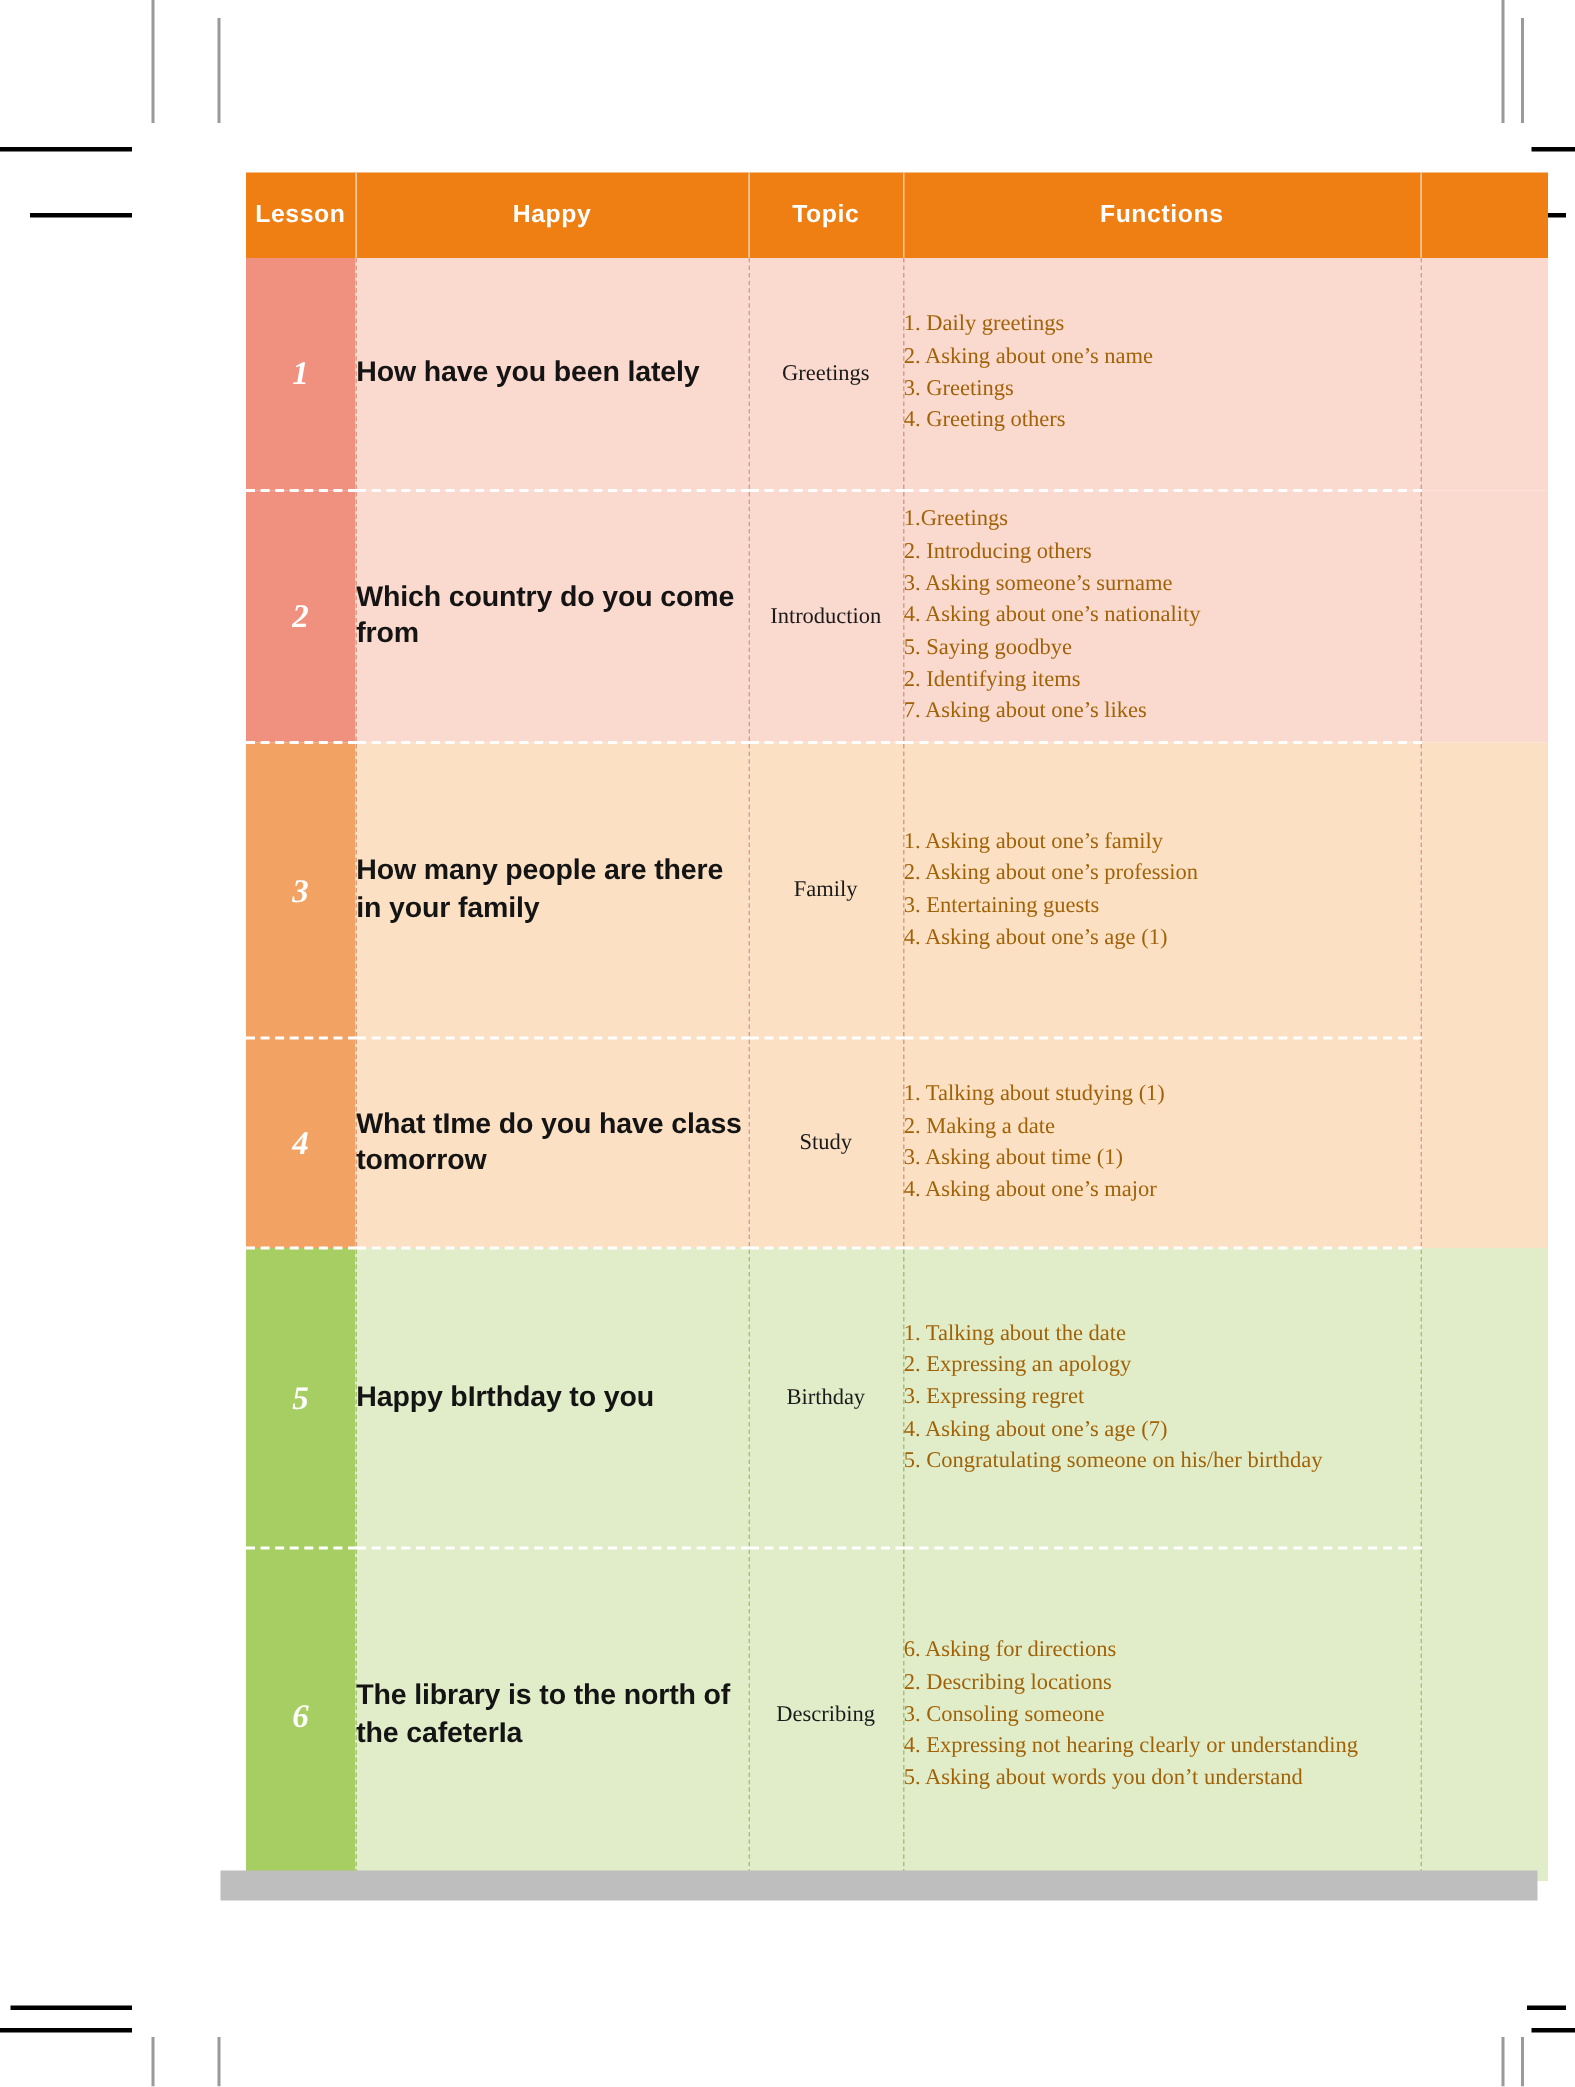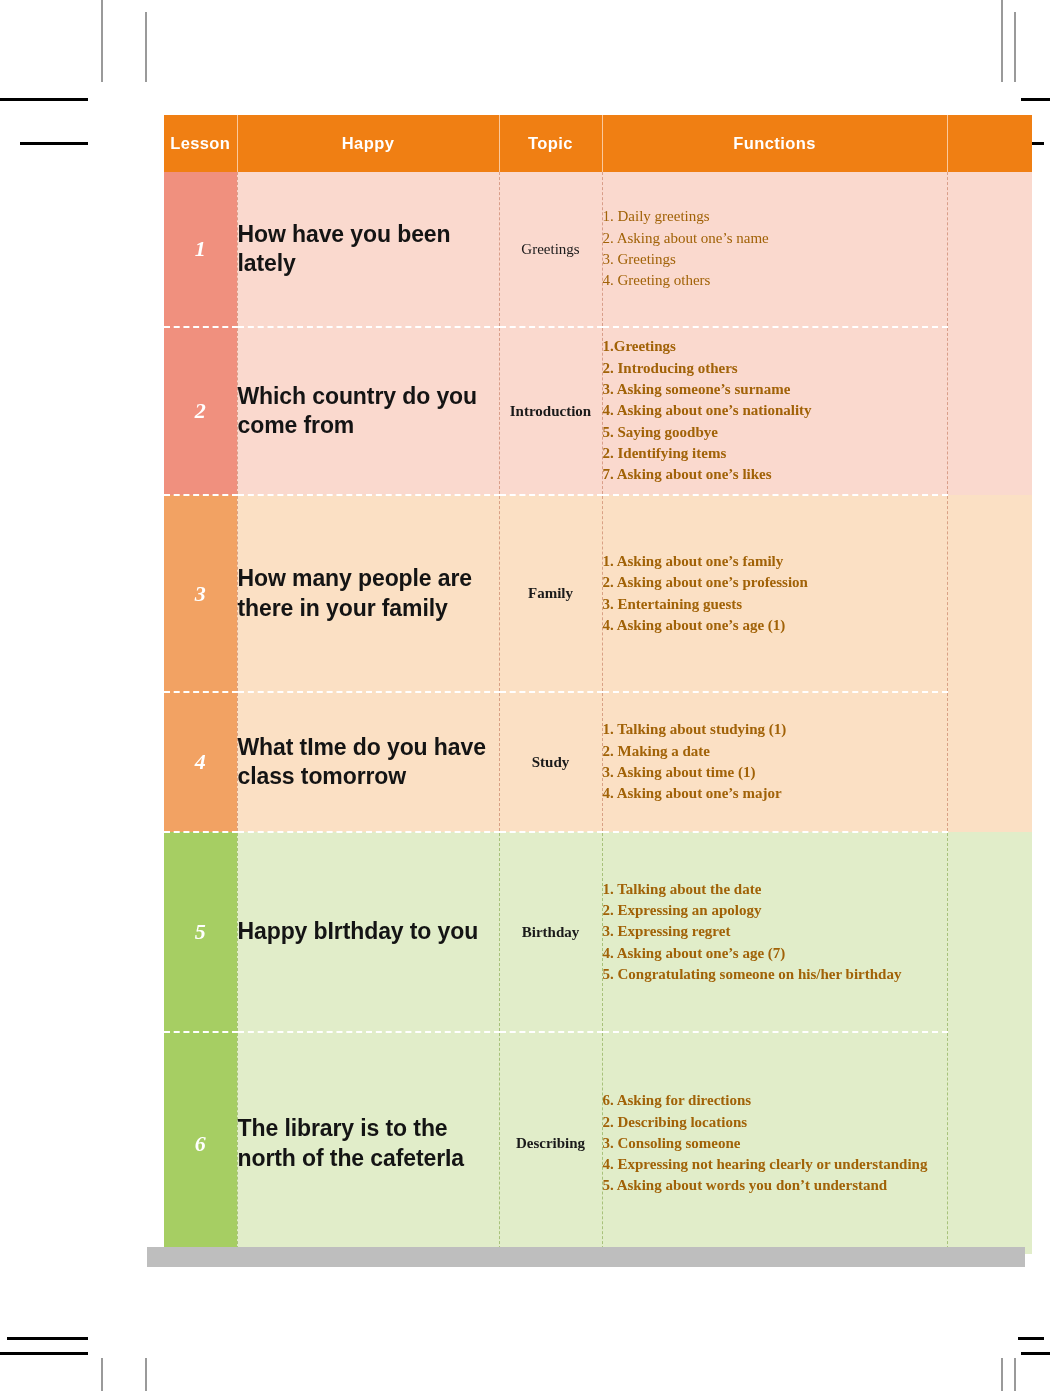--- a/index.html
+++ b/index.html
@@ -57,21 +57,21 @@
     color: #ffffff;
     font-family: "Liberation Serif", serif;
     font-style: italic;
     font-weight: bold;
     font-size: 22px;
   }
   .cell-title {
     padding: 0 14px 0 16px;
     font-family: "Liberation Sans", sans-serif;
     font-weight: bold;
-    font-size: 23px;
+    font-size: 19px;
     color: #141414;
     line-height: 1.28;
     letter-spacing: -0.1px;
   }
   .cell-topic {
     text-align: center;
     font-family: "Liberation Serif", serif;
     font-size: 15px;
     color: #1a1a1a;
   }
@@ -87,21 +87,20 @@
   .cell-extra { }
 
   
   tbody td.d-right { border-right: 1px dashed rgba(190,110,80,0.55); }
   tbody tr.grp-green td.d-right { border-right: 1px dashed rgba(130,165,70,0.6); }
   tbody td.no-border { border-right: none; }
 
   
   tbody tr.sep-dash > td.has-sep {
     border-top: 2px dashed #ffffff;
-    font-weight: bold;
   }
 
   
   
   .grp-salmon .cell-lesson { background: #F0907E; }
   .grp-salmon .tint        { background: #FAD9CE; }
   
   .grp-orange .cell-lesson { background: #F2A263; }
   .grp-orange .tint        { background: #FBE0C4; }
   

